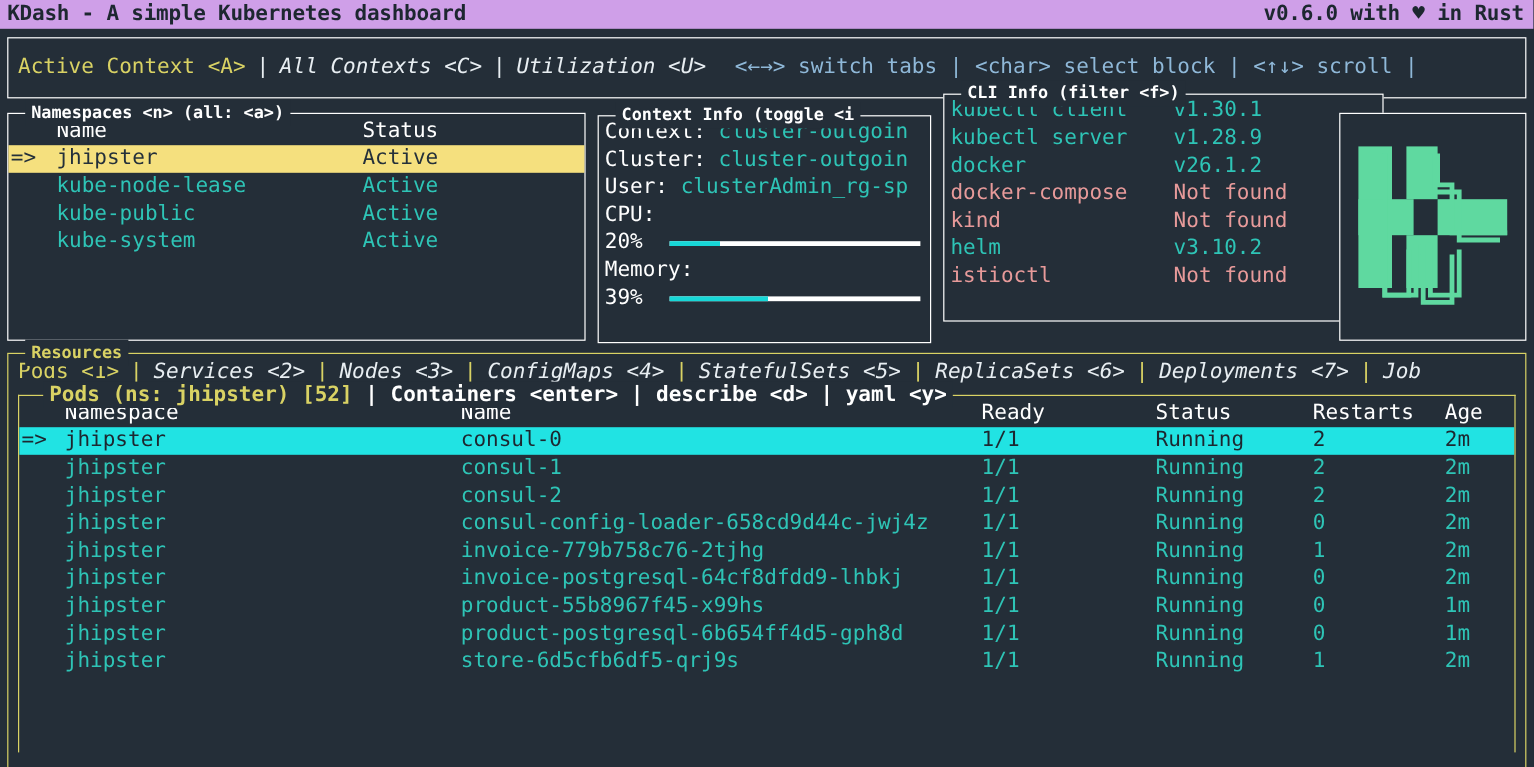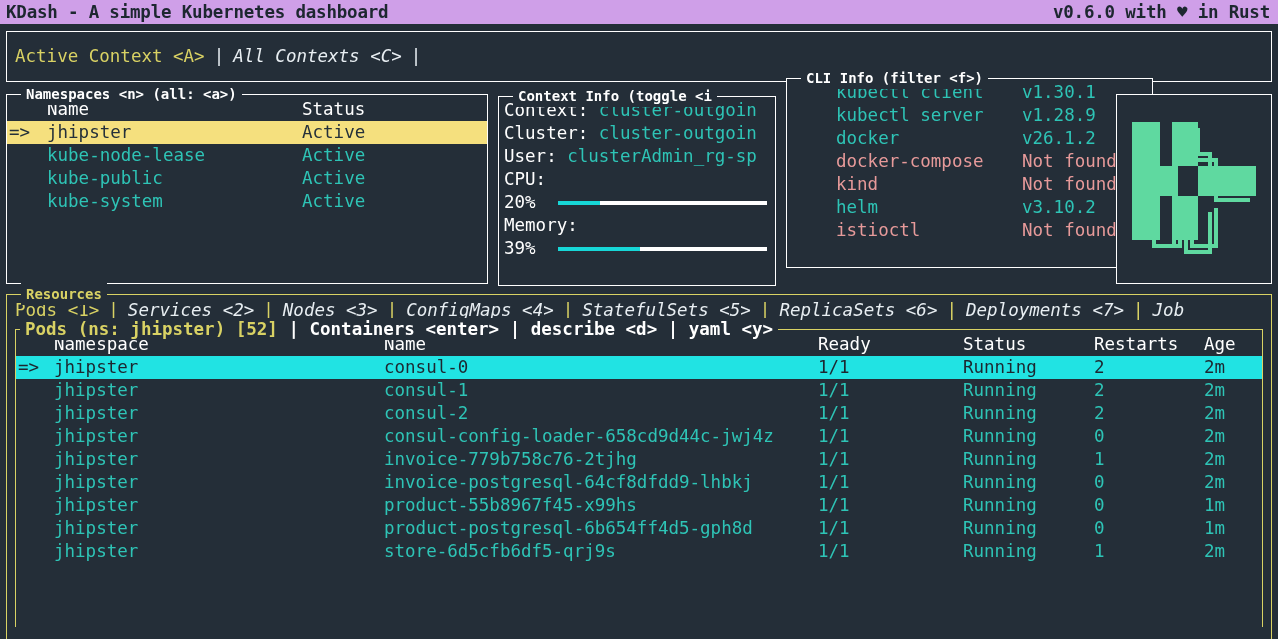--- a/index.html
+++ b/index.html
@@ -65,21 +65,21 @@
   .ctx-val { color: #2ec4b6; }
   .bar-line { height: 23px; display: flex; align-items: center; color: #ffffff; }
   .bar-pct { flex: 0 0 54px; }
   .bar-track { flex: 1 1 auto; height: 4px; background: #ffffff; position: relative; margin-right: 6px;}
   .bar-fill { position: absolute; left: 0; top: 0; height: 4px; background: #17d7d7; }
 
   
   #cliinfo { left: 786px; top: 78px; width: 367px; height: 190px; }
   .cli-inner { padding: 2px 2px 0 5px; overflow: hidden; }
   .cli-line { height: 23px; white-space: nowrap; display: flex; }
-  .cli-name { flex: 0 0 186px; margin-left: 44px; }
+  .cli-name { flex: 0 0 186px; }
   .cli-ver  { flex: 1 1 auto; }
   .ok   { color: #2ec4b6; }
   .miss { color: #e79a9a; }
 
   
   #logo { left: 1116px; top: 94px; width: 156px; height: 190px; }
   .logo-inner { width:100%; height:100%; display:flex; align-items:center; justify-content:center; }
 
   
   #resources { left: 6px; top: 294px; width: 1266px; height: 402px; }
@@ -88,21 +88,21 @@
     white-space: nowrap; overflow: hidden;
   }
   .res-sep { color: #d9d264; padding: 0 9px; }
 
   
   #podsblock {
     position: absolute; left: 8px; top: 34px; width: 1248px; height: 298px;
     border: 1px solid #d9d264; border-bottom: none;
   }
   #podsblock > .blocktitle {
-    position: absolute; top: -12px; left: 4px; background: #242e38;
+    position: absolute; top: -12px; left: 20px; background: #242e38;
     padding: 0 5px; font-weight: bold; white-space: nowrap; line-height: 22px;
     color: #ffffff;
   }
   .pods-title-y { color: #d9d264; }
   .pods-inner { padding-top: 3px; overflow: hidden; }
   .pod-row {
     display: flex; height: 23px; align-items: center;
     color: #2ec4b6; white-space: nowrap;
   }
   .pod-row.header { color: #ffffff; }
@@ -125,21 +125,23 @@
   </span>
 </div>
 
 <div class="block" id="navbar">
   <div class="navrow">
     <div class="navtabs" id="nav-tabs">
         <span class="tab-active">Active Context &lt;A&gt;</span>
         <span class="sep">|</span>
         <span class="tab-idle">All Contexts &lt;C&gt;</span>
         <span class="sep">|</span>
-      </div>
+        <span class="tab-idle">Utilization &lt;U&gt;</span>
+      </div>
+    <div class="navhints">&lt;←→&gt; switch tabs | &lt;char&gt; select block | &lt;↑↓&gt; scroll |</div>
   </div>
 </div>
 
 <div class="block" id="namespaces">
   <div class="blocktitle">Namespaces &lt;n&gt; (all: &lt;a&gt;)</div>
   <div class="ns-table" id="ns-table">
       <div class="ns-row header">
         <span class="ns-marker"></span>
         <span class="ns-name">Name</span>
         <span class="ns-status">Status</span>

